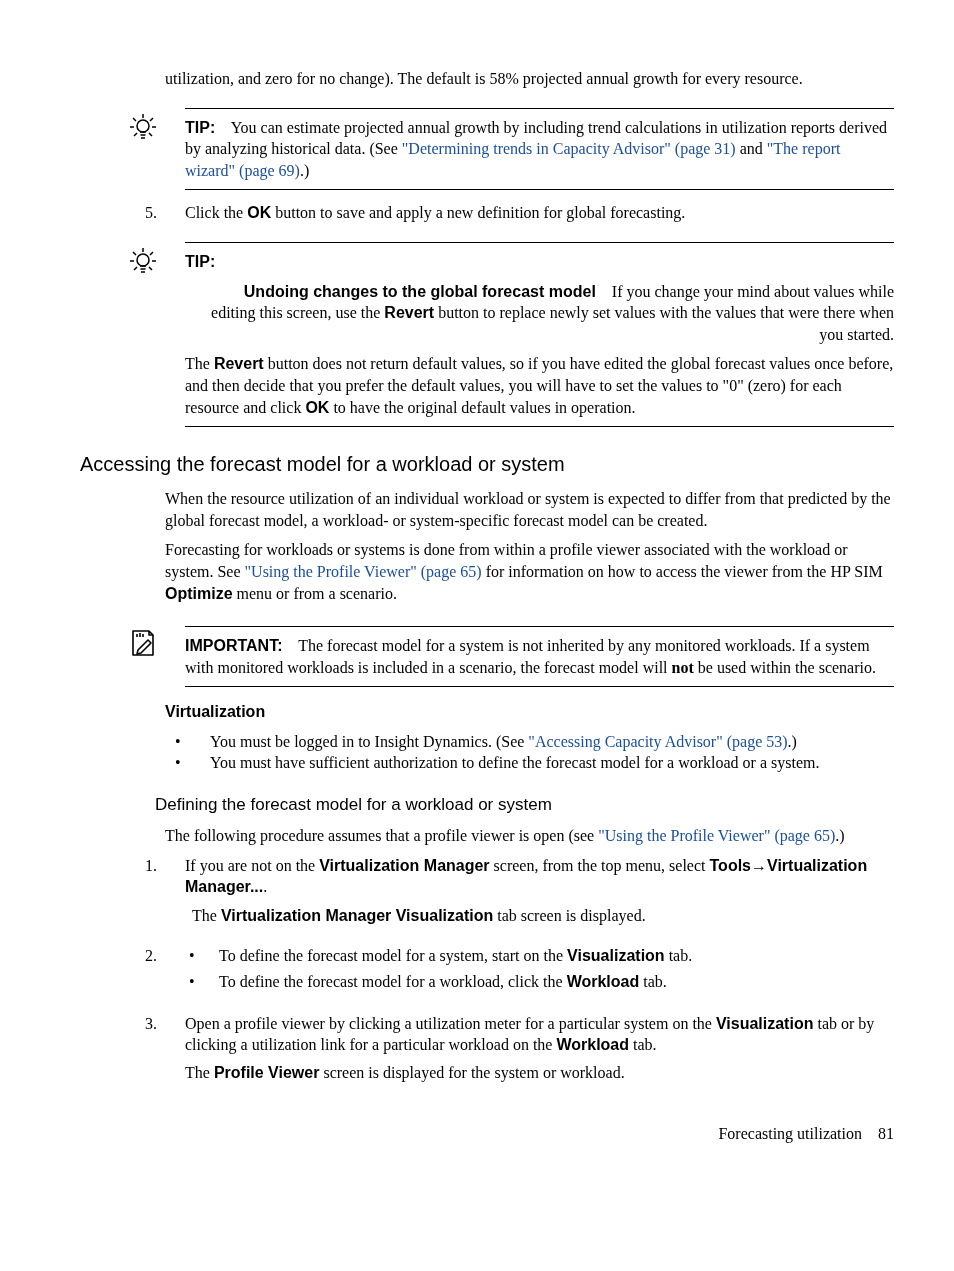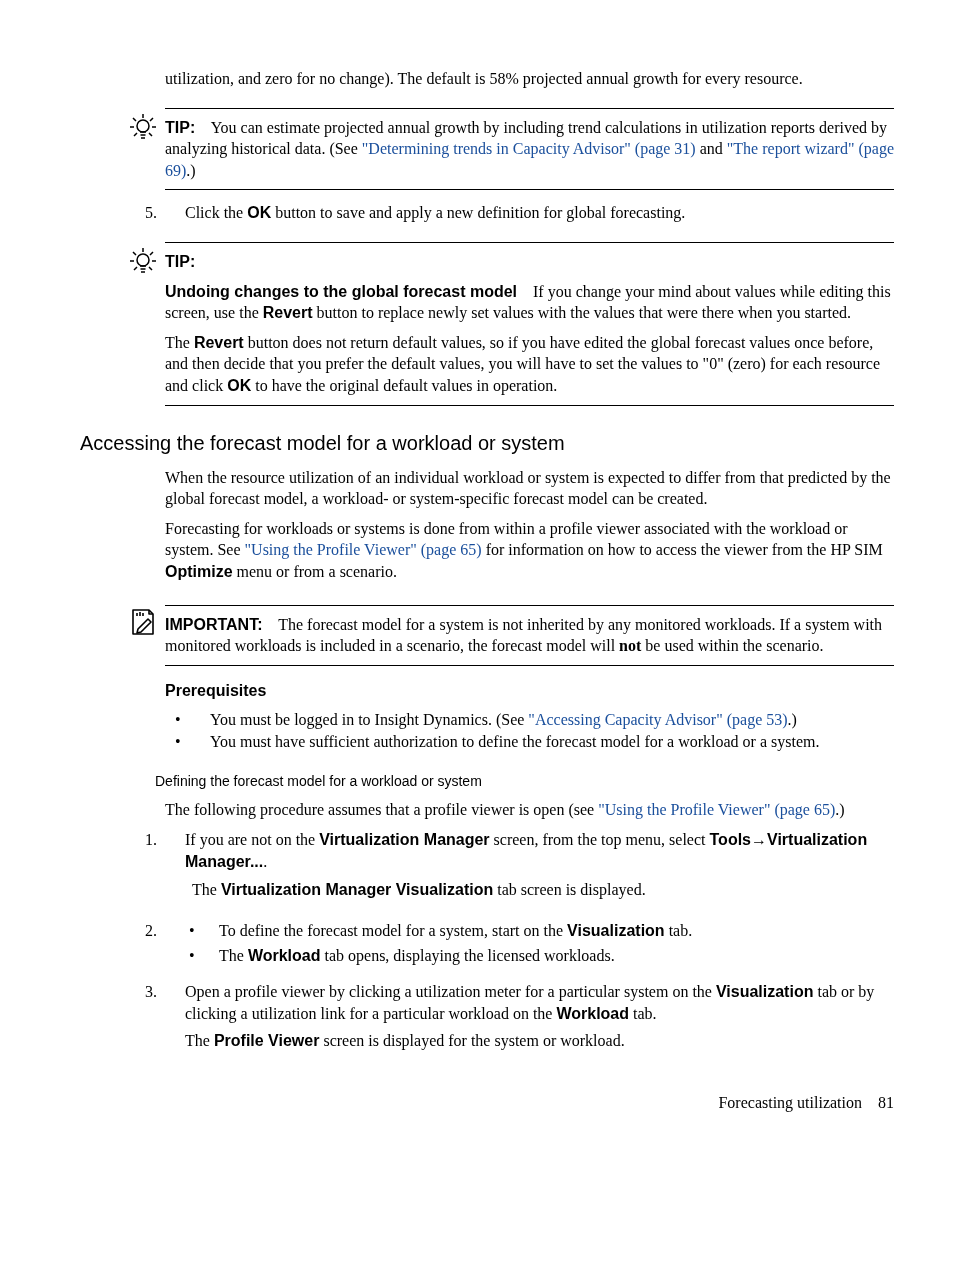--- a/index.html
+++ b/index.html
@@ -14,20 +14,21 @@
   }
   .sans { font-family: Arial, Helvetica, sans-serif; }
   .bold { font-weight: bold; }
   .link { color: #1a4f9c; }
   .content-indent { margin-left: 105px; margin-right: 0; }
   .callout-row {
     display: flex;
     align-items: flex-start;
     margin-left: 60px;
     margin-right: 0;
+    gap: 20px;
   }
   .icon-col {
     width: 45px;
     flex: 0 0 45px;
     display: flex;
     justify-content: center;
     padding-top: 2px;
   }
   .callout-body {
     flex: 1 1 auto;
@@ -63,21 +64,21 @@
   }
   h2.section {
     font-family: Arial, Helvetica, sans-serif;
     font-weight: normal;
     font-size: 20px;
     margin: 24px 0 10px 20px;
   }
   h3.subsection {
     font-family: Arial, Helvetica, sans-serif;
     font-weight: normal;
-    font-size: 14px;
+    font-size: 17px;
     margin: 20px 0 8px 95px;
   }
   .footer {
     text-align: right;
     font-size: 16px;
     margin-top: 40px;
   }
   svg { display: block; }
 </style>
 </head>
@@ -115,21 +116,21 @@
     <svg width="34" height="34" viewBox="0 0 34 34">
       <g stroke="#000" stroke-width="1.5" fill="none">
         <circle cx="17" cy="16" r="6"></circle>
         <path d="M14 22 h6 M14.5 25 h5 M15 28 h4"></path>
         <path d="M17 4 v4 M7 8 l3 3 M27 8 l-3 3 M4 17 h4 M26 17 h4 M8 26 l3 -3 M26 26 l-3 -3"></path>
       </g>
     </svg>
   </div>
   <div class="callout-body">
     <p style="margin:0 0 8px 0;"><span class="bold sans">TIP:</span></p>
-    <p style="margin:0 0 8px 0;">
+    <p style="margin:0 0 8px 16px;text-align:right;">
       <span class="bold sans">Undoing changes to the global forecast model</span>&nbsp;&nbsp;&nbsp;
       <span>If you change your mind about values while editing this screen, use the </span><span class="bold sans">Revert</span><span> button to replace newly set values with the values that were there when you started.</span>
     </p>
     <p style="margin:0;">
       <span>The </span><span class="bold sans">Revert</span><span> button does not return default values, so if you have edited the global forecast values once before, and then decide that you prefer the default values, you will have to set the values to "0" (zero) for each resource and click </span><span class="bold sans">OK</span><span> to have the original default values in operation.</span>
     </p>
   </div>
 </div>
 
 <h2 class="section">Accessing the forecast model for a workload or system</h2>
@@ -152,21 +153,21 @@
     </svg>
   </div>
   <div class="callout-body">
     <p style="margin:0;">
       <span class="bold sans">IMPORTANT:</span>&nbsp;&nbsp;&nbsp;
       <span>The forecast model for a system is not inherited by any monitored workloads. If a system with monitored workloads is included in a scenario, the forecast model will </span><span class="bold">not</span><span> be used within the scenario.</span>
     </p>
   </div>
 </div>
 
-<p class="content-indent bold sans" style="margin-top:14px;">Prerequisites</p>
+<p class="content-indent bold sans" style="margin-top:14px;">Virtualization</p>
 
 <div class="bullet-row">
   <div class="dot">•</div>
   <div>
     <span>You must be logged in to Insight Dynamics. (See </span><span class="link">"Accessing Capacity Advisor" (page 53)</span><span>.)</span>
   </div>
 </div>
 <div class="bullet-row">
   <div class="dot">•</div>
   <div>You must have sufficient authorization to define the forecast model for a workload or a system.</div>
@@ -195,22 +196,22 @@
   <div class="step-text">
     <div class="inner-bullet">
       <div class="dot">•</div>
       <div>
         <span>To define the forecast model for a system, start on the </span><span class="bold sans">Visualization</span><span> tab.</span>
       </div>
     </div>
     <div class="inner-bullet" style="margin-top:4px;">
       <div class="dot">•</div>
       <div>
-        <p style="margin:0;">
-          <span>The </span><span class="bold sans">Workload</span><span> tab opens, displaying the licensed workloads.</span>
+        <p style="margin:0 0 6px 0;">
+          <span>To define the forecast model for a workload, click the </span><span class="bold sans">Workload</span><span> tab.</span>
         </p>
       </div>
     </div>
   </div>
 </div>
 
 <div class="step-row" style="margin-top:14px;">
   <div class="step-num">3.</div>
   <div class="step-text">
     <p style="margin:0 0 6px 0;">

